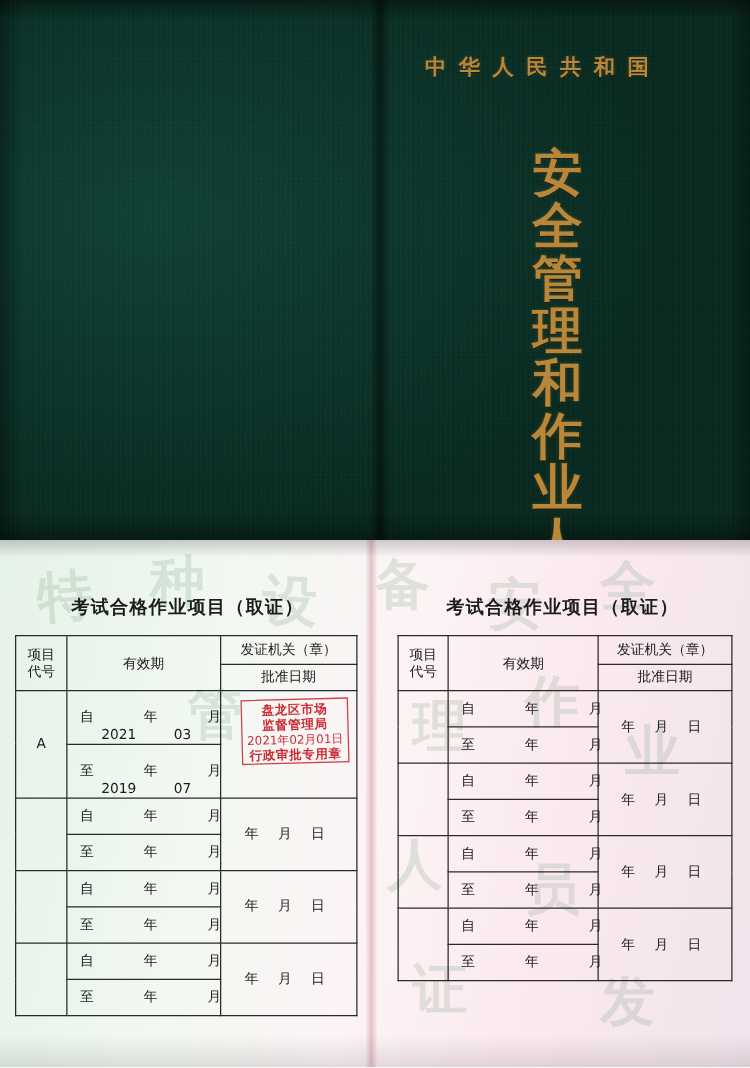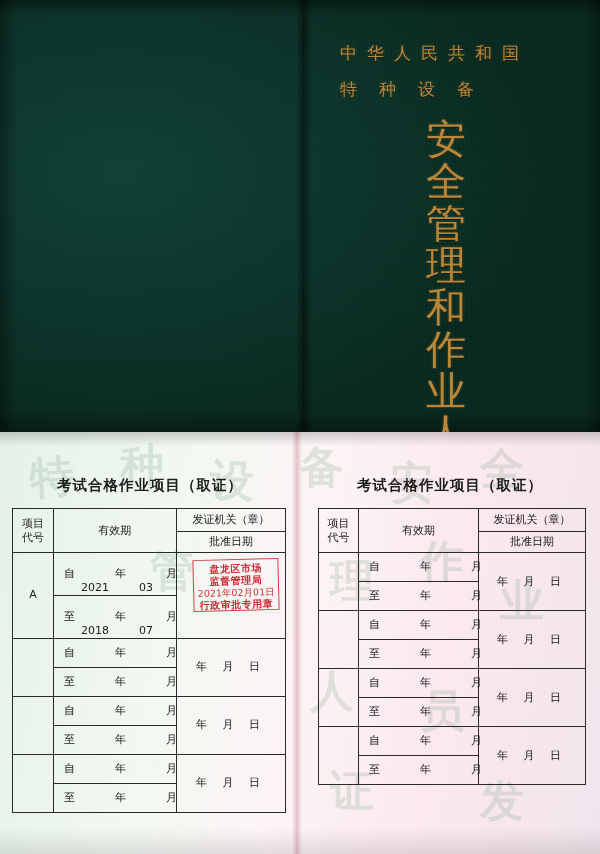--- a/index.html
+++ b/index.html
@@ -54,21 +54,21 @@
   }
   .cover-edge-bottom {
     position: absolute; left:0; bottom:0; width:600px; height:22px;
     background: linear-gradient(0deg, rgba(0,0,0,0.35), rgba(0,0,0,0));
   }
 
   .gold {
     color: #b8873a;
     text-shadow: 0 1px 1px rgba(0,0,0,0.55), 0 0 3px rgba(200,150,60,0.35);
     font-family: "DejaVu Sans", sans-serif;
-    font-weight: normal;
+    font-weight: bold;
     letter-spacing: 10px;
     white-space: nowrap;
   }
   .cover-line1 {
     position: absolute;
     left: 340px; top: 42px;
     font-size: 17px;
   }
   .cover-line2 {
     position: absolute;
@@ -234,21 +234,20 @@
 
 <div class="cover">
   <div class="cover-grain"></div>
   <div class="cover-spine"></div>
   <div class="cover-edge-top"></div>
   <div class="cover-edge-left"></div>
   <div class="cover-edge-right"></div>
   <div class="cover-edge-bottom"></div>
 
   <div class="gold cover-line1">中华人民共和国</div>
-  <div class="gold cover-line2">特种设备</div>
 
   <div class="gold cover-vert">
     <span>安</span>
     <span>全</span>
     <span>管</span>
     <span>理</span>
     <span>和</span>
     <span>作</span>
     <span>业</span>
     <span>人</span>
@@ -313,21 +312,21 @@
               <span class="s-line">监督管理局</span>
               <span class="s-date">2021年02月01日</span>
               <span class="s-line">行政审批专用章</span>
             </div>
           </td>
         </tr>
         <tr>
           <td class="cell-row">
             <div class="valid-line">
               <span class="vl-pre">至</span>
-              <span class="vl-num">2018</span>
+              <span class="vl-num">2019</span>
               <span class="vl-unit">年</span>
               <span class="vl-num">07</span>
               <span class="vl-unit">月</span>
             </div>
           </td>
         </tr>
 
         <tr>
           <td class="code-cell" rowspan="2"></td>
           <td class="cell-row">

